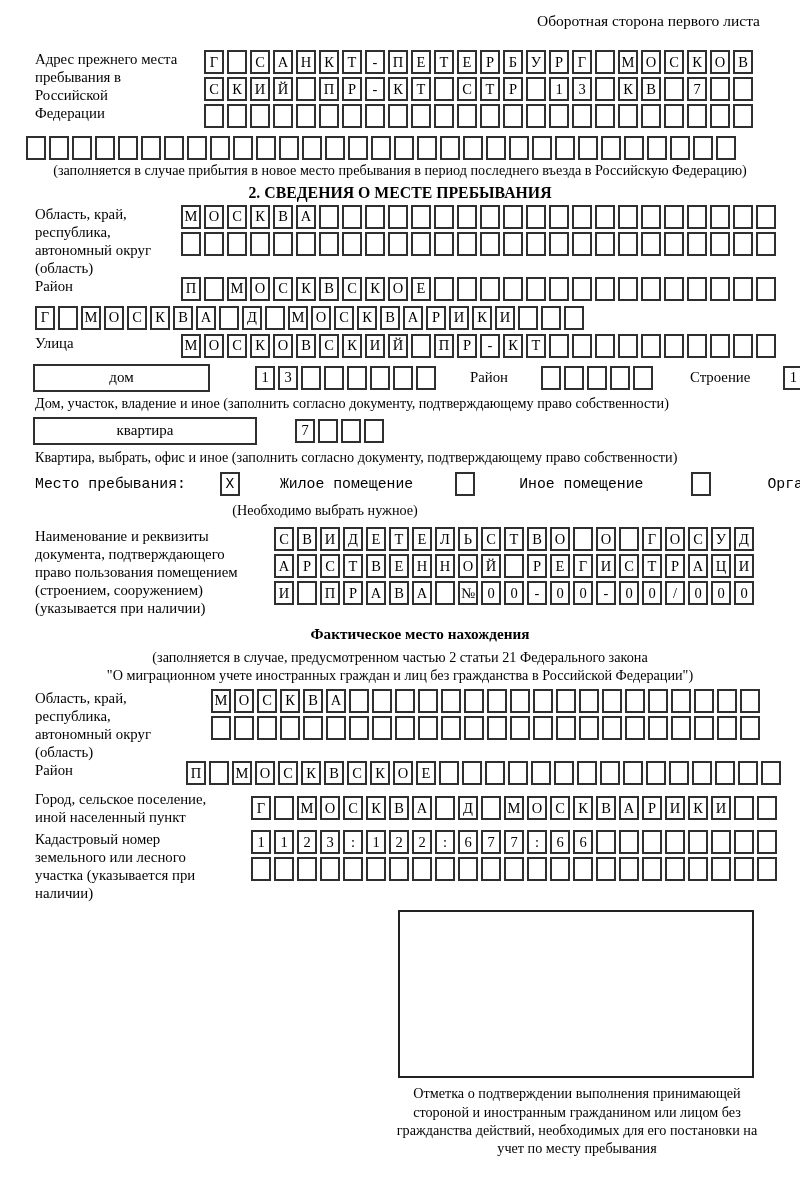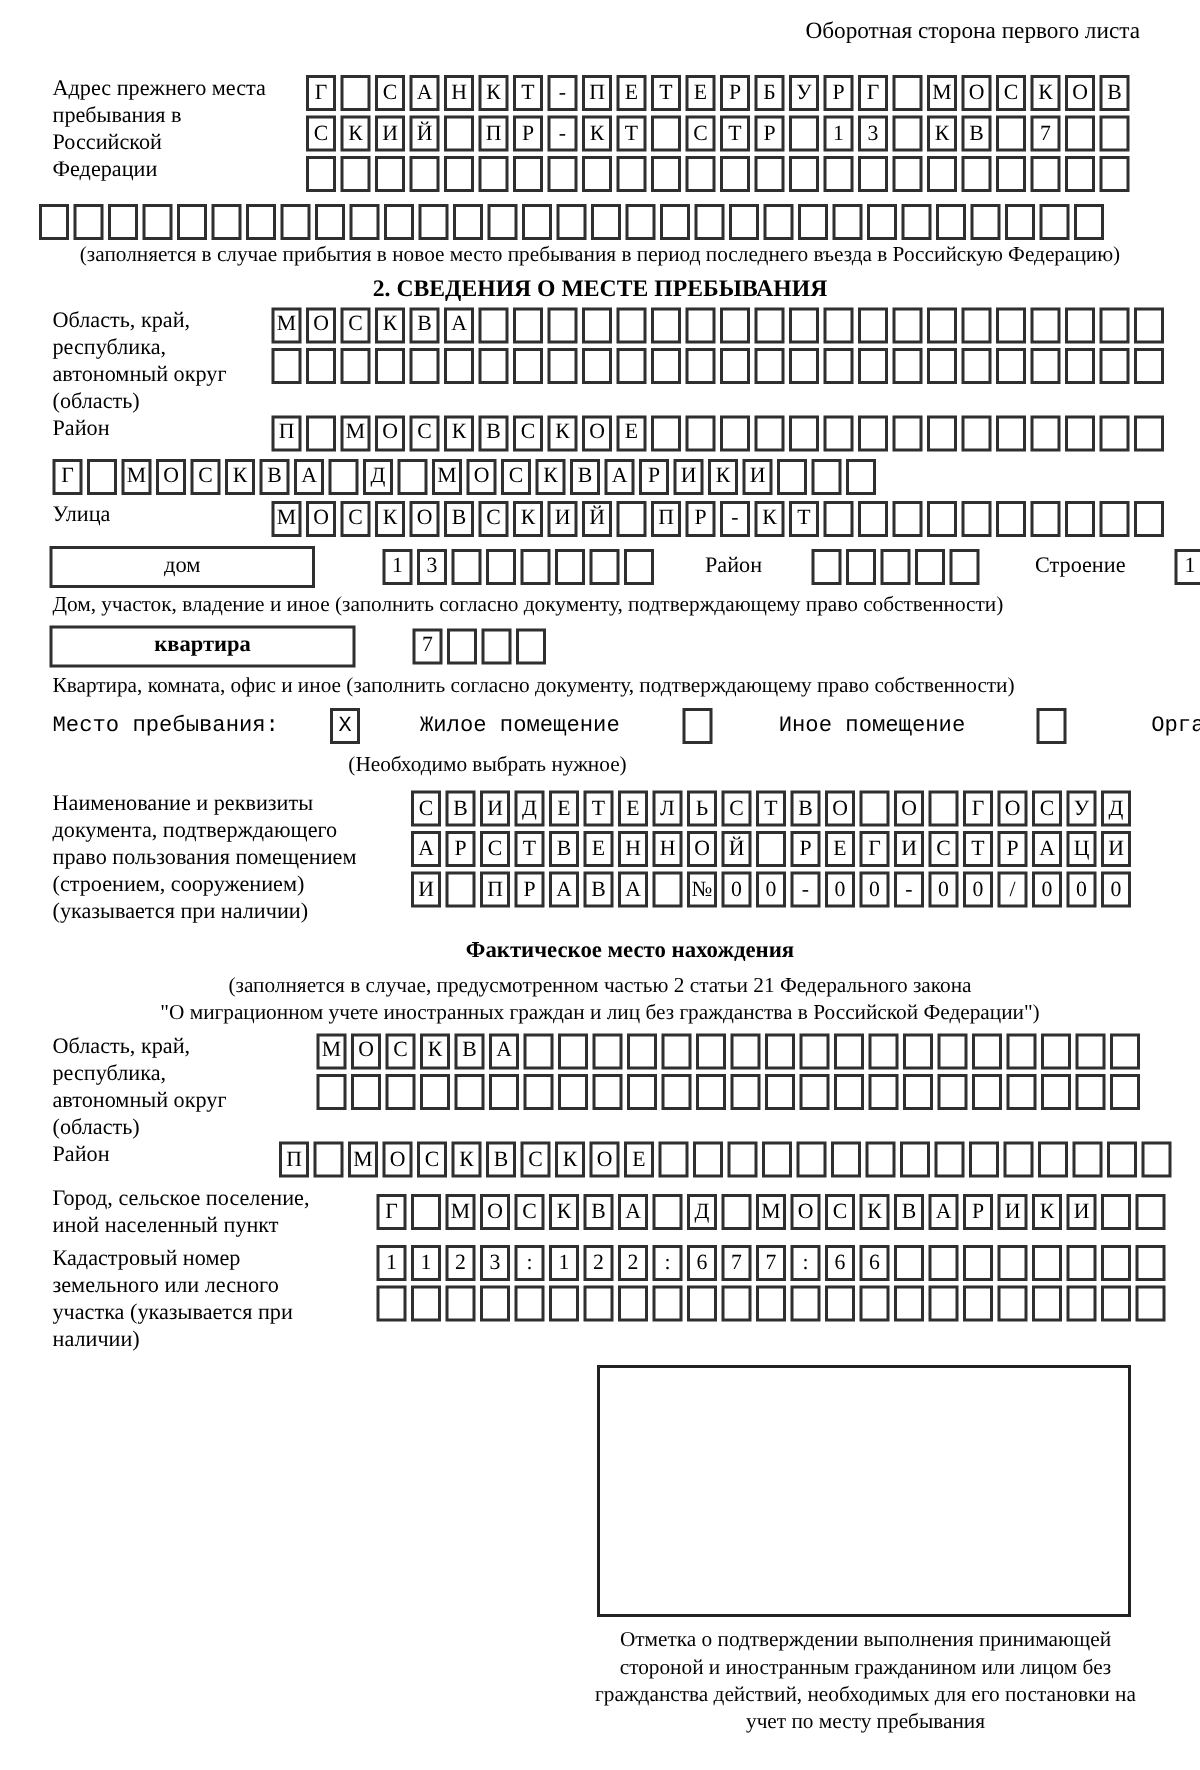--- a/index.html
+++ b/index.html
@@ -327,29 +327,29 @@
   <div class="boxrow" style="margin-bottom:0;">
       <span class="cell">1</span>
       <span class="cell"></span>
       <span class="cell"></span>
       <span class="cell"></span>
     </div>
 </div>
 <div class="caption" style="margin:3px 0 0 35px;">Дом, участок, владение и иное (заполнить согласно документу, подтверждающему право собственности)</div>
 
 <div class="flexrow" style="margin:4px 0 0 33px;align-items:center;">
-  <div class="widebox" style="width:204px;margin-right:12px;font-weight:bold;">квартира</div>
+  <div class="widebox" style="width:224px;margin-right:12px;">квартира</div>
   <div class="boxrow" style="margin-bottom:0;">
       <span class="cell">7</span>
       <span class="cell"></span>
       <span class="cell"></span>
       <span class="cell"></span>
     </div>
 </div>
-<div class="caption" style="margin:4px 0 0 35px;">Квартира, комната, офис и иное (заполнить согласно документу, подтверждающему право собственности)</div>
+<div class="caption" style="margin:4px 0 0 35px;">Квартира, выбрать, офис и иное (заполнить согласно документу, подтверждающему право собственности)</div>
 
 <div class="flexrow" style="margin:6px 0 0 35px;align-items:flex-end;font-family:Liberation Mono, monospace;">
   <span class="inline-label" style="margin-right:8px;">Место пребывания:</span>
   <span class="cell" style="margin-right:14px;">X</span>
   <span class="inline-label" style="margin-right:16px;">Жилое помещение</span>
   <span class="cell" style="margin-right:18px;"></span>
   <span class="inline-label" style="margin-right:22px;">Иное помещение</span>
   <span class="cell" style="margin-right:30px;"></span>
   <span class="inline-label">Организация</span>
 </div>

